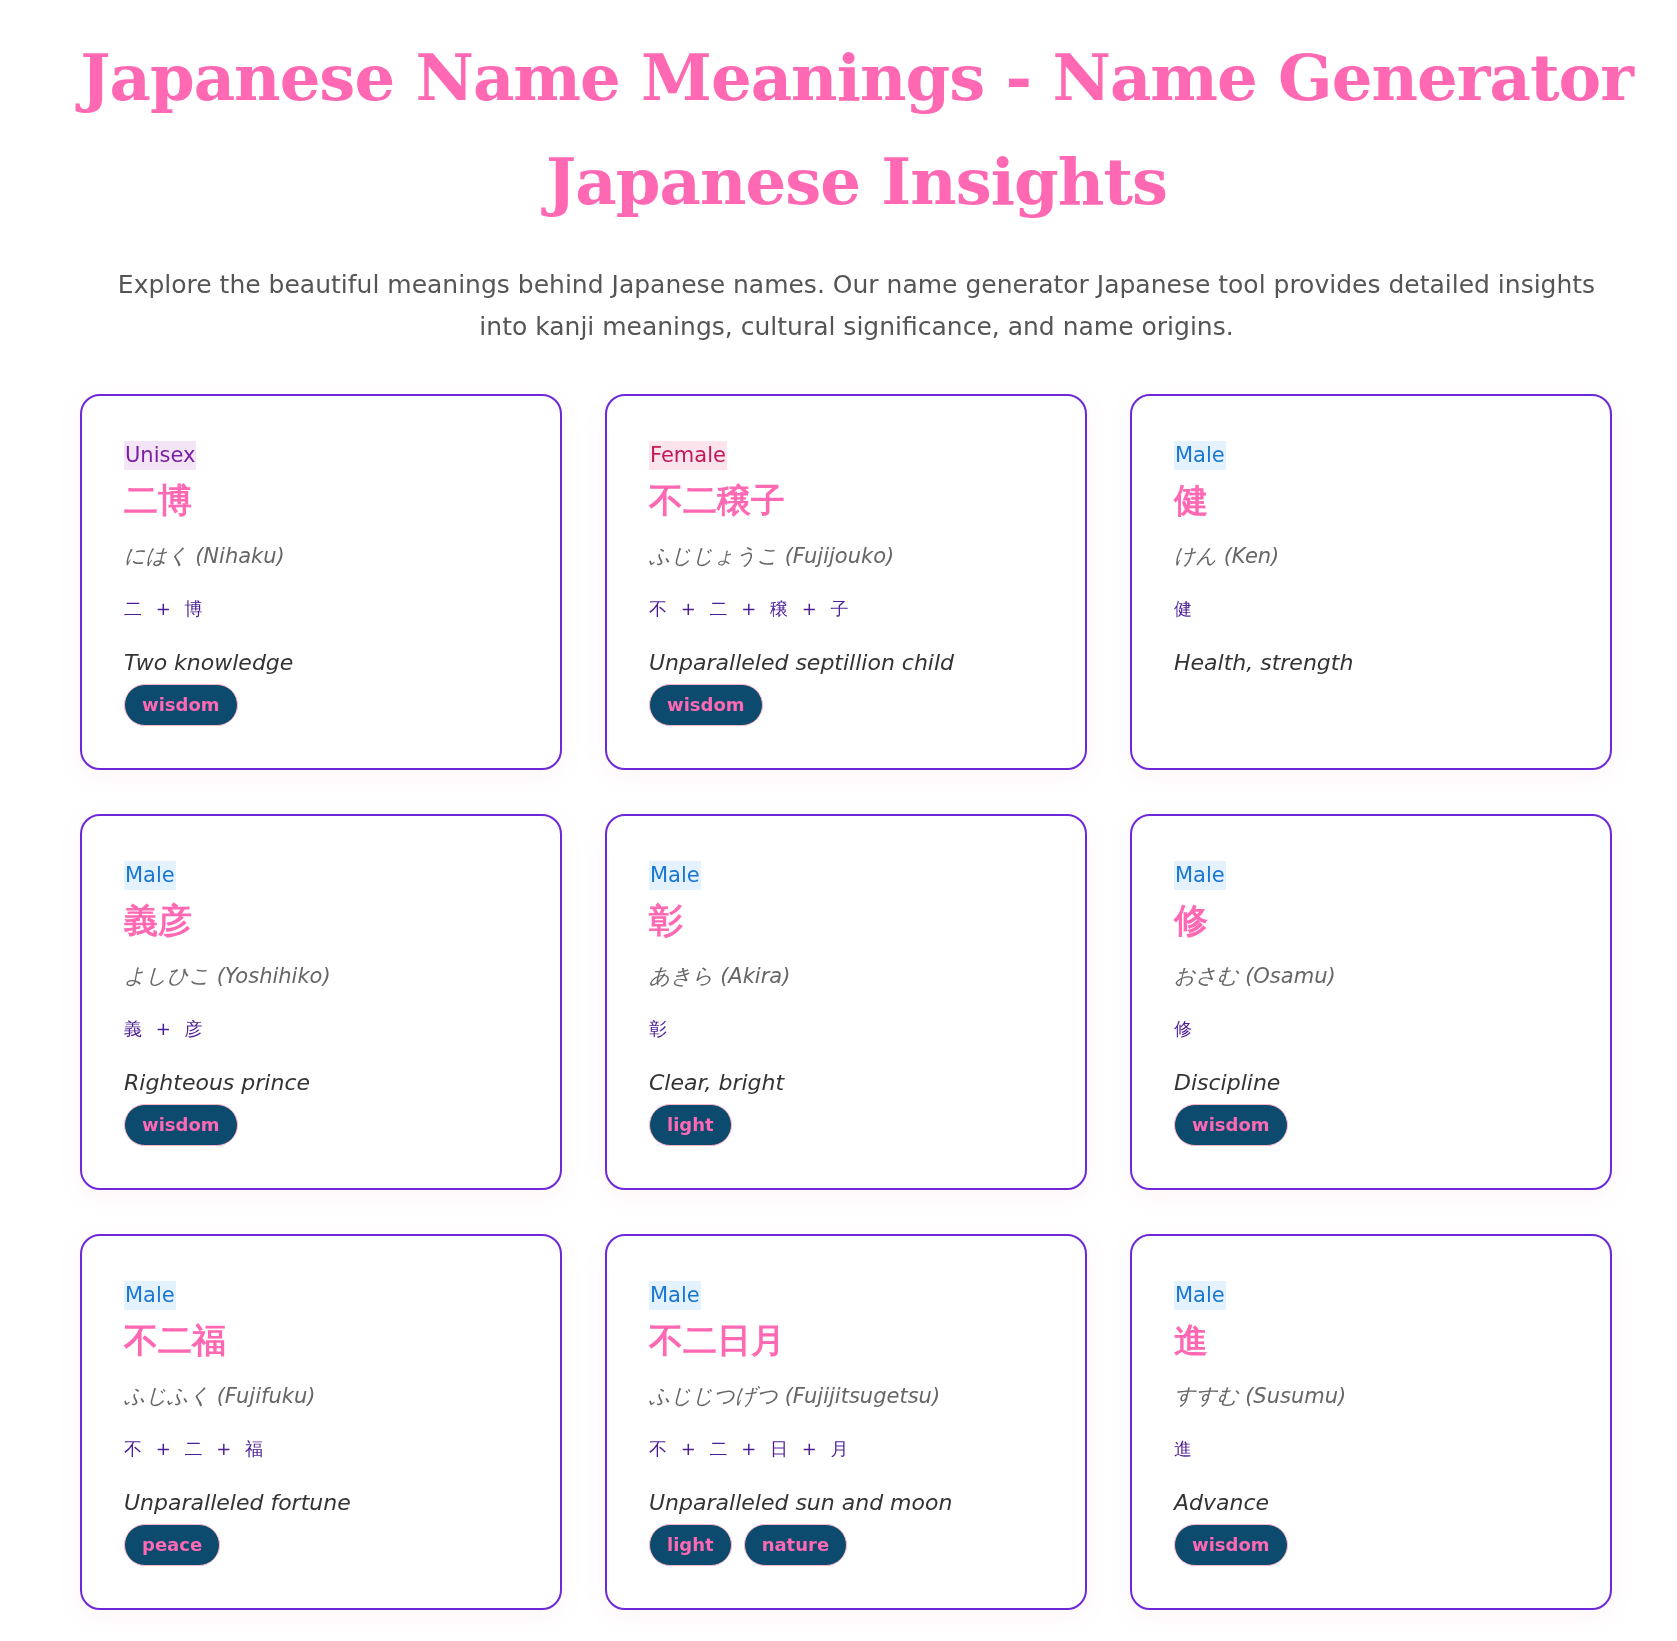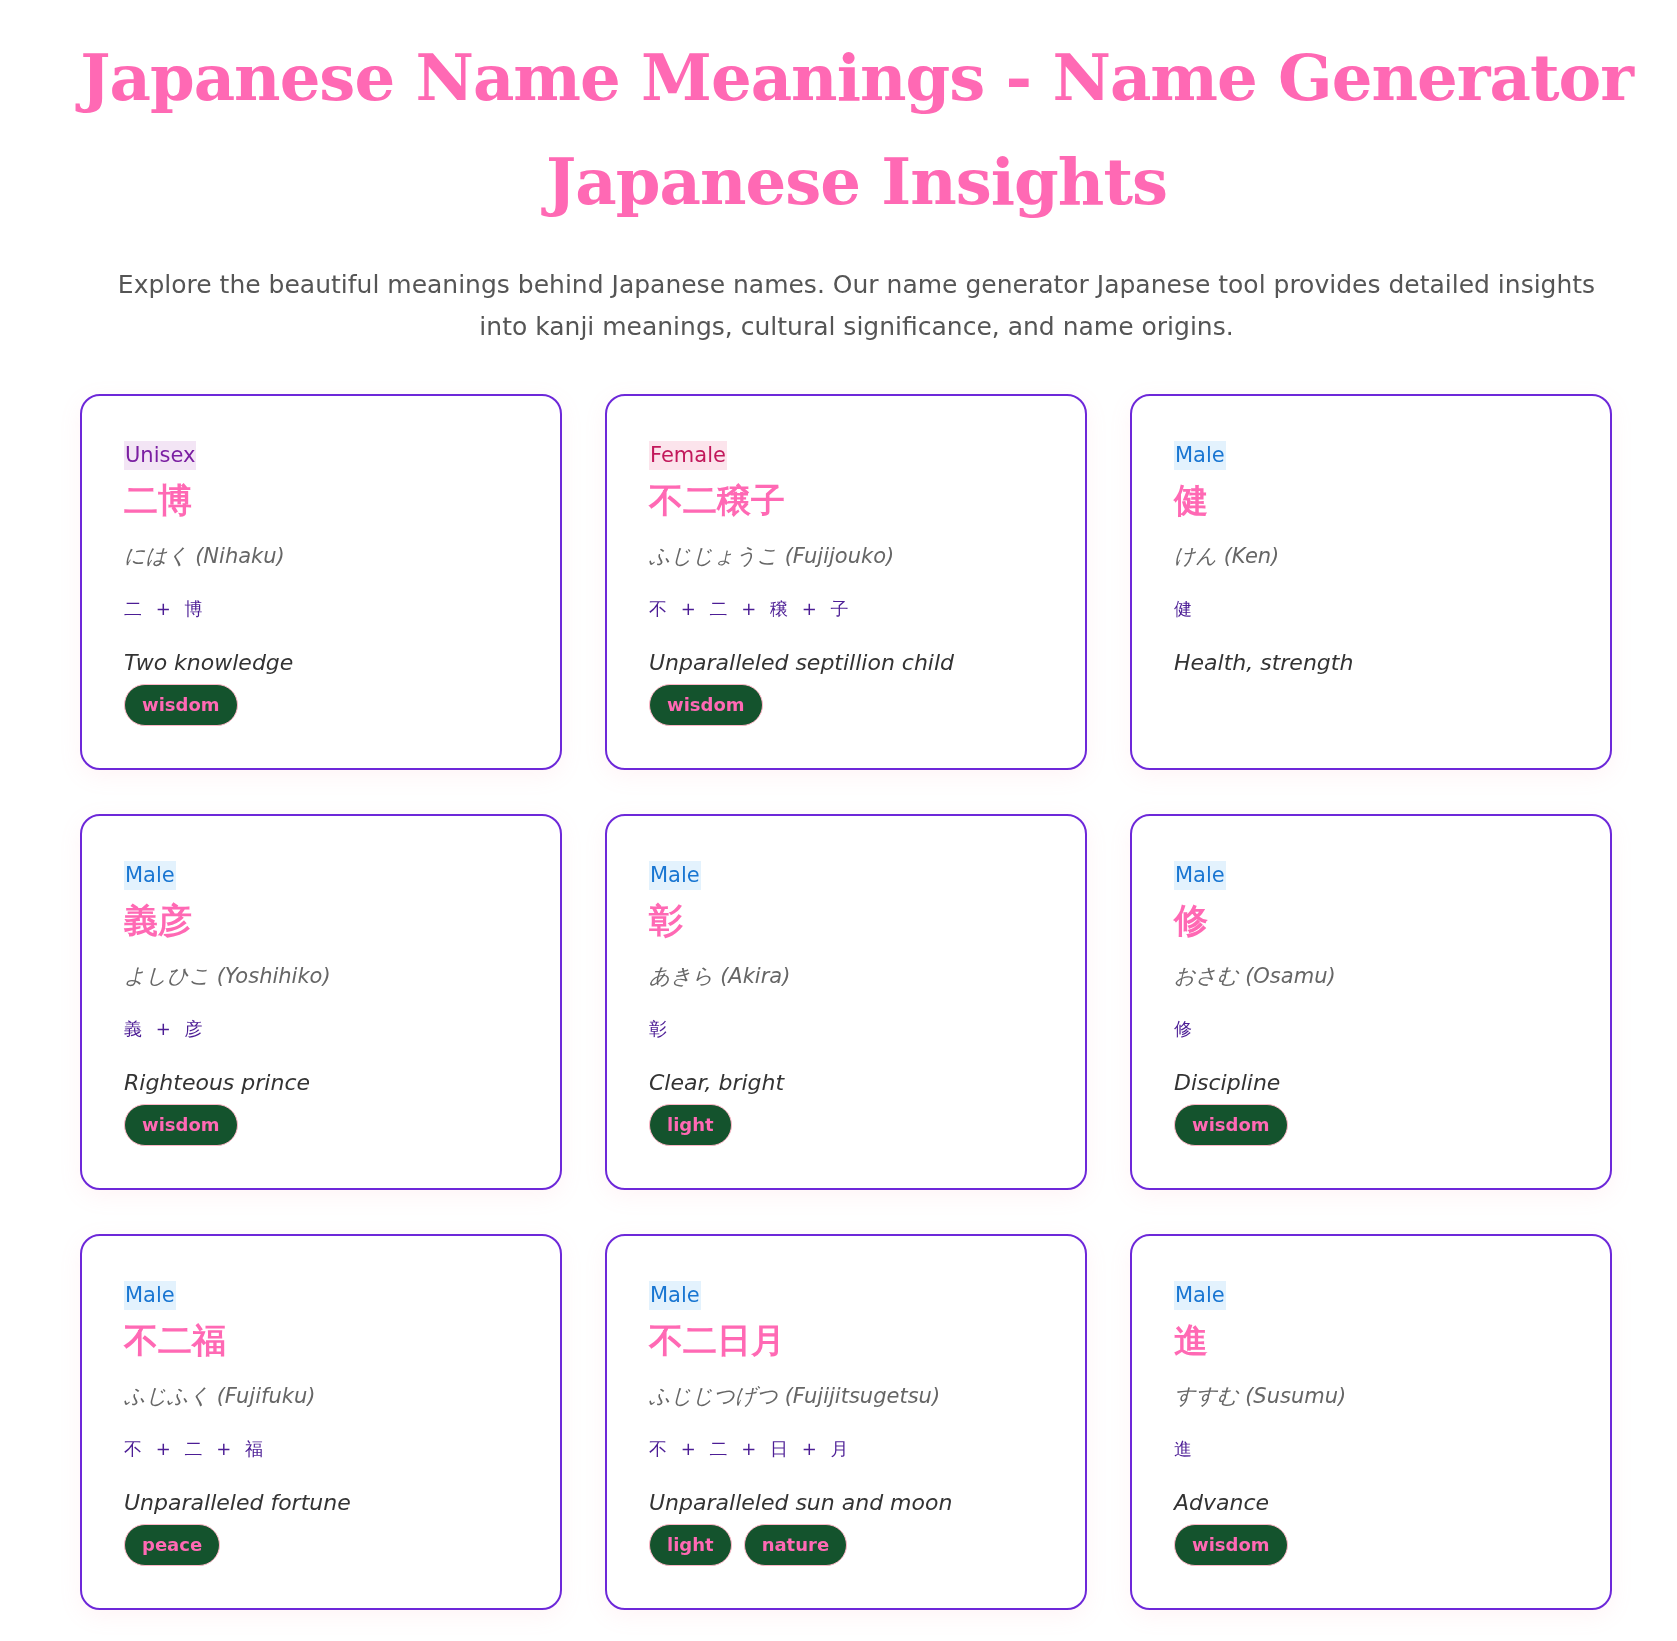--- a/index.html
+++ b/index.html
@@ -86,21 +86,21 @@
   }
   .tags { margin-top: 6px; display: flex; gap: 12px; }
   .tag {
     display: inline-block;
     box-sizing: border-box;
     height: 42px;
     line-height: 40px;
     padding: 0 17px;
     border-radius: 21px;
     border: 1px solid #ffb6c8;
-    background: #14532d;
+    background: #0c4a6e;
     color: #ff69b4;
     font-weight: bold;
     font-size: 18px;
   }
 </style>
 </head>
 <body>
 
 <div class="header">
   <h1 class="title">Japanese Name Meanings - Name Generator Japanese Insights</h1>

